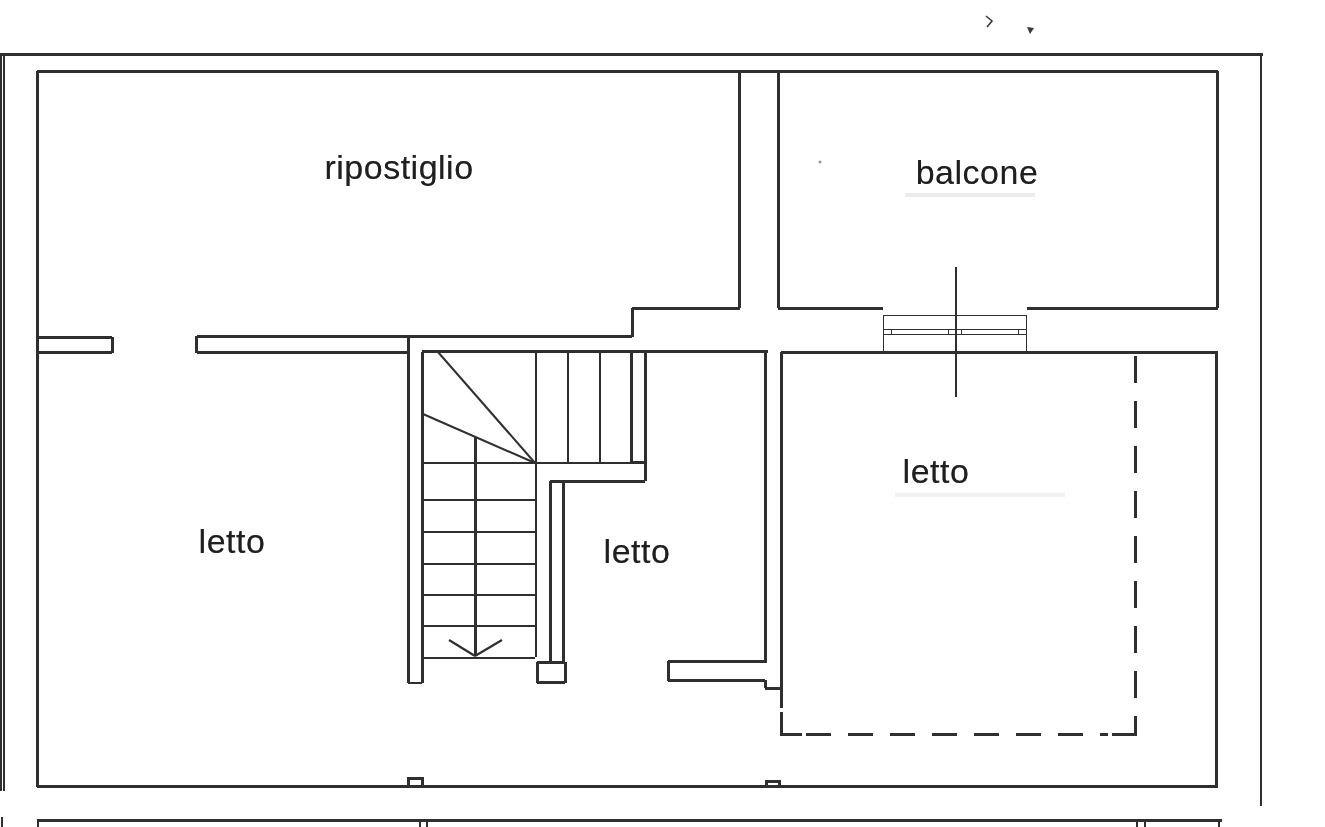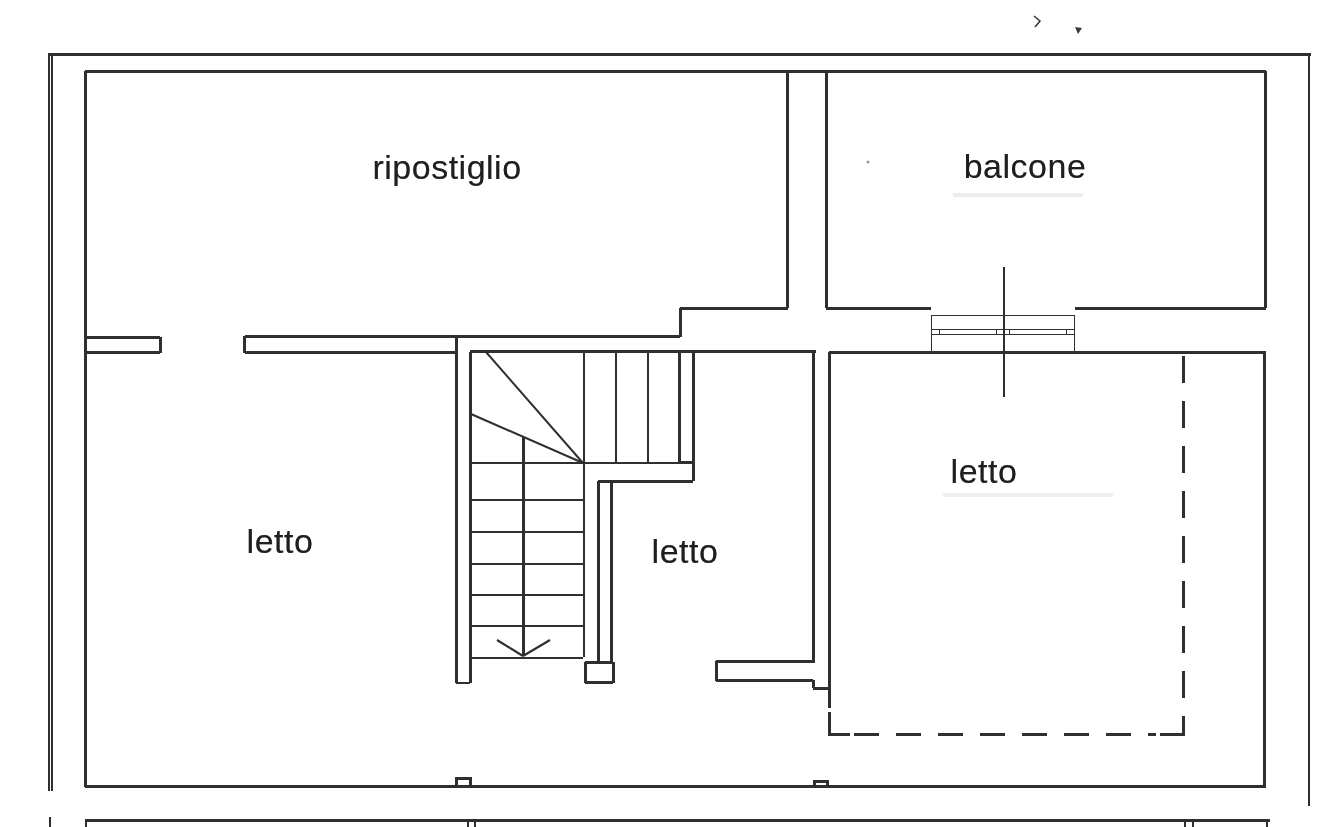--- a/index.html
+++ b/index.html
@@ -3,21 +3,21 @@
 <meta charset="utf-8">
 <style>
   html,body{margin:0;padding:0;}
   body{
     width:1325px;height:827px;
     background:#ffffff;
     position:relative;
     overflow:hidden;
     font-family:"Liberation Sans", sans-serif;
   }
-  .plan-wrap{position:absolute;inset:0;margin-left:48px;}
+  .plan-wrap{position:absolute;inset:0;}
   svg{position:absolute;left:0;top:0;}
   .room-label{
     position:absolute;
     transform:translate(-50%,-50%);
     font-size:34px;
     color:#1f1f1f;
     letter-spacing:0.5px;
     white-space:nowrap;
     text-shadow:0 0 0.6px rgba(20,20,20,0.55);
   }
@@ -156,21 +156,21 @@
       <path d="M419.5,819 V827" stroke-width="2"></path>
       <path d="M426.5,819 V827" stroke-width="2"></path>
       <path d="M1136.5,819 V827" stroke-width="2"></path>
       <path d="M1144.5,819 V827" stroke-width="2"></path>
       <path d="M1218.5,820 V827" stroke-width="2"></path>
     </g>
   </svg>
 
   <div class="room-label" style="left:399px; top:167px;">ripostiglio</div>
 
-  <div class="room-label" style="left:977px; top:166px;">balcone</div>
+  <div class="room-label" style="left:977px; top:172px;">balcone</div>
 
   <div class="room-label" style="left:232px; top:541px;">letto</div>
 
   <div class="room-label" style="left:637px; top:551px;">letto</div>
 
   <div class="room-label" style="left:936px; top:471px;">letto</div>
 
 </div>
 
 </body></html>

